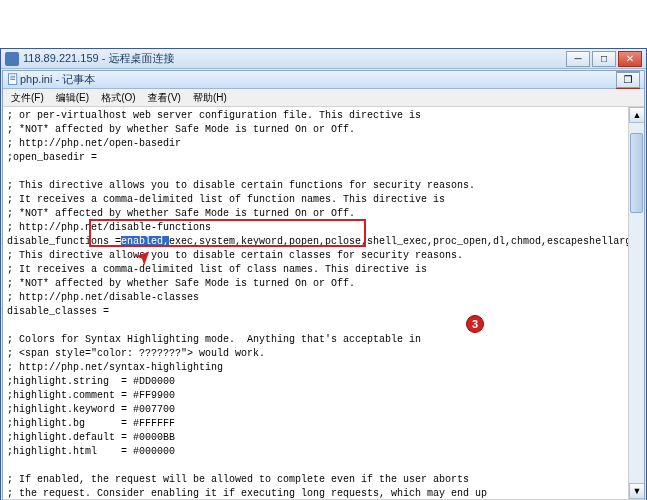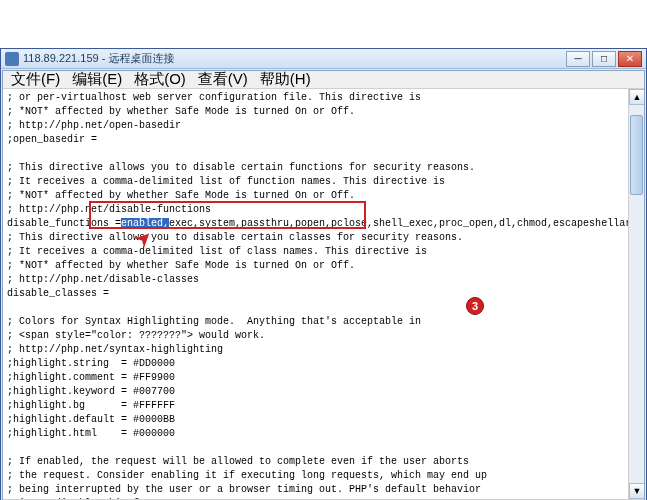--- a/index.html
+++ b/index.html
@@ -9,21 +9,21 @@
 .outer-titlebar .icon { width: 14px; height: 14px; background: #4a7ab8; border-radius: 2px; margin-right: 4px; }
 .outer-titlebar .title { flex: 1; font-size: 11px; color: #1a3a5c; }
 .outer-titlebar .win-controls { display: flex; gap: 2px; }
 .win-btn { width: 24px; height: 16px; border: 1px solid #8a9fb8; background: linear-gradient(to bottom, #f5f9fd, #d5e4f3); font-size: 10px; display: flex; align-items: center; justify-content: center; cursor: pointer; }
 .win-btn.close { background: linear-gradient(to bottom, #e88a7a, #d04a35); color: #fff; border-color: #a03020; }
 .outer-body { flex: 1; background: #ece9d8; display: flex; flex-direction: column; overflow: hidden; }
 .notepad-window { flex: 1; display: flex; flex-direction: column; background: #fff; margin: 1px; border: 1px solid #8ba5c4; overflow: hidden; }
 .notepad-titlebar { background: linear-gradient(to bottom, #e8f2fc, #cbe0f5); height: 18px; display: flex; align-items: center; padding: 0 4px; border-bottom: 1px solid #9db7d6; }
 .notepad-titlebar .title { flex: 1; font-size: 11px; color: #1a3a5c; }
 .menubar { background: #f0f0f0; height: 18px; display: flex; align-items: center; padding: 0 2px; border-bottom: 1px solid #d0d0d0; }
-.menubar span { padding: 2px 6px; font-size: 15px; cursor: pointer; }
+.menubar span { padding: 2px 6px; font-size: 10px; cursor: pointer; }
 .editor-wrap { flex: 1; display: flex; overflow: hidden; position: relative; }
 .editor { flex: 1; background: #fff; font-family: "SimSun", "Courier New", monospace; font-size: 10px; line-height: 14px; padding: 2px 4px; white-space: pre; overflow: hidden; color: #000; }
 .scrollbar-v { width: 16px; background: #f0f0f0; border-left: 1px solid #d0d0d0; display: flex; flex-direction: column; }
 .scrollbar-v .arrow, .scrollbar-h .arrow { height: 16px; width: 16px; background: linear-gradient(to bottom, #fdfdfd, #d8e4f0); border: 1px solid #a8bdd6; display: flex; align-items: center; justify-content: center; font-size: 9px; cursor: pointer; }
 .scrollbar-v .track { flex: 1; background: #e8eef5; position: relative; }
 .scrollbar-v .thumb { position: absolute; top: 10px; left: 1px; right: 1px; height: 80px; background: linear-gradient(to right, #cfe0f2, #b5cde8); border: 1px solid #8aa8cc; border-radius: 2px; }
 .scrollbar-h { height: 16px; background: #f0f0f0; border-top: 1px solid #d0d0d0; display: flex; }
 .scrollbar-h .track { flex: 1; background: #e8eef5; position: relative; }
 .scrollbar-h .thumb { position: absolute; left: 2px; top: 1px; bottom: 1px; width: 180px; background: linear-gradient(to bottom, #cfe0f2, #b5cde8); border: 1px solid #8aa8cc; border-radius: 2px; }
 .scrollbar-h .corner { width: 16px; background: #e8eef5; }
@@ -51,38 +51,52 @@
     <div class="icon"></div>
     <div class="title">118.89.221.159 - 远程桌面连接</div>
     <div class="win-controls">
       <div class="win-btn">─</div>
       <div class="win-btn">□</div>
       <div class="win-btn close">✕</div>
     </div>
   </div>
   <div class="outer-body">
     <div class="notepad-window">
+      <div class="notepad-titlebar">
+        <svg class="np-icon-svg" viewBox="0 0 16 16">
+            <rect x="2" y="1" width="10" height="13" fill="#fff" stroke="#4a7ab8"></rect>
+            <line x1="4" y1="4" x2="10" y2="4" stroke="#4a7ab8"></line>
+            <line x1="4" y1="6" x2="10" y2="6" stroke="#4a7ab8"></line>
+            <line x1="4" y1="8" x2="10" y2="8" stroke="#4a7ab8"></line>
+          </svg>
+        <div class="title">php.ini - 记事本</div>
+        <div class="win-controls">
+          <div class="win-btn">─</div>
+          <div class="win-btn">❐</div>
+          <div class="win-btn close">✕</div>
+        </div>
+      </div>
       <div class="menubar">
         <span>文件(F)</span>
         <span>编辑(E)</span>
         <span>格式(O)</span>
         <span>查看(V)</span>
         <span>帮助(H)</span>
       </div>
       <div class="editor-wrap">
         <div class="editor"><span>; or per-virtualhost web server configuration file. This directive is
 ; *NOT* affected by whether Safe Mode is turned On or Off.
 ; http://php.net/open-basedir
 ;open_basedir =
 
 ; This directive allows you to disable certain functions for security reasons.
 ; It receives a comma-delimited list of function names. This directive is
 ; *NOT* affected by whether Safe Mode is turned On or Off.
 ; http://php.net/disable-functions
-disable_functions =</span><span class="sel">enabled,</span><span>exec,system,passthru,popen,pclose,shell_</span><span>exec,proc_open,dl,chmod,escapeshellarg,escapeshellcmd,sh2_c</span><span>
+disable_functions =</span><span class="sel">enabled,</span><span>exec,system,keyword,popen,pclose,shell_</span><span>exec,proc_open,dl,chmod,escapeshellarg,escapeshellcmd,sh2_c</span><span>
 ; This directive allows you to disable certain classes for security reasons.
 ; It receives a comma-delimited list of class names. This directive is
 ; *NOT* affected by whether Safe Mode is turned On or Off.
 ; http://php.net/disable-classes
 disable_classes =
 
 ; Colors for Syntax Highlighting mode.  Anything that's acceptable in
 ; &lt;span style="color: ???????"&gt; would work.
 ; http://php.net/syntax-highlighting
 ;highlight.string  = #DD0000

